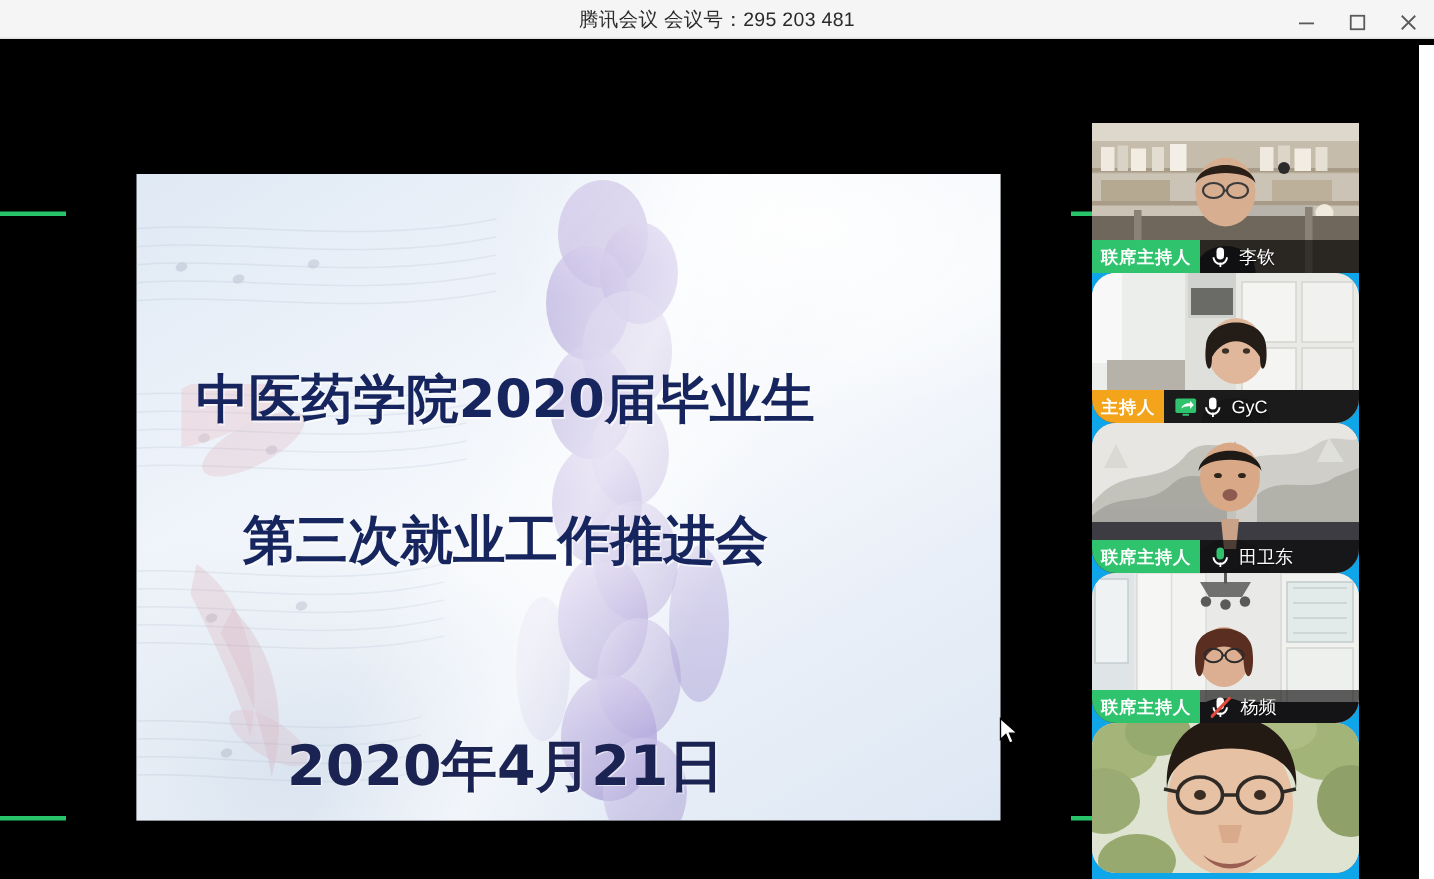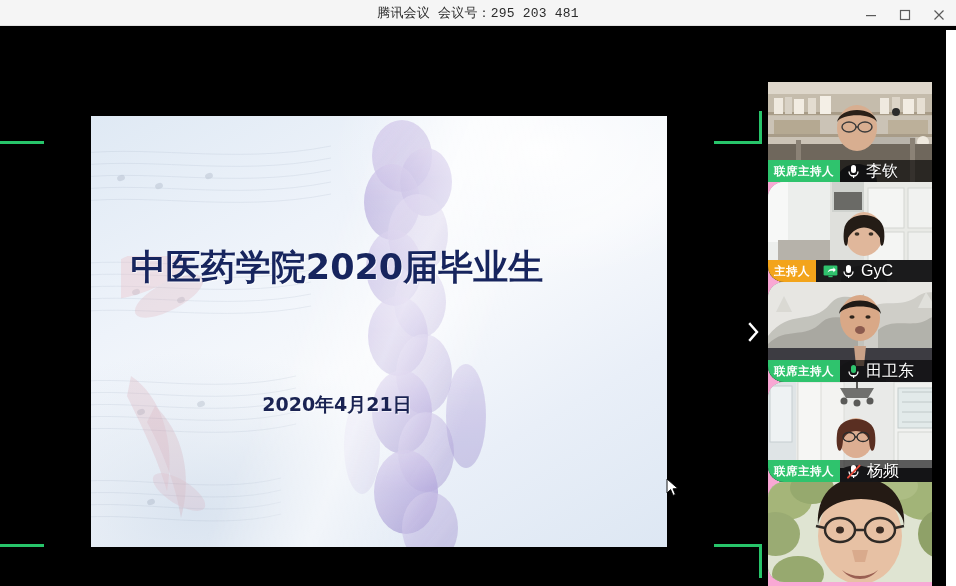--- a/index.html
+++ b/index.html
@@ -14,21 +14,21 @@
     width: 956px; height: 586px;
     background: #000;
   }
 
   
   #titlebar {
     position: absolute; left: 0; top: 0;
     width: 956px; height: 26px;
     background: #f5f5f5;
     border-bottom: 1px solid #e2e2e2;
-    display: flex; align-items: center; justify-content: center; font-family: Liberation Mono, monospace;
+    display: flex; align-items: center; justify-content: center;
   }
   #titlebar-text {
     font-size: 13px;
     color: #2b2b2b;
     letter-spacing: 0.2px;
     white-space: nowrap;
   }
   #window-controls {
     position: absolute; right: 0; top: 0;
     height: 30px;
@@ -114,21 +114,21 @@
     color: #17255e;
     text-shadow: 1px 1px 0 rgba(255,255,255,0.65);
     white-space: nowrap;
   }
   #slide-title-1 { margin-top: 128px; }
   #slide-title-2 { margin-top: 4px; }
   #slide-date {
     margin-top: 58px;
     font-family: "DejaVu Sans", "Liberation Sans", sans-serif;
     font-weight: bold;
-    font-size: 19px;
+    font-size: 37px;
     color: #1a2352;
     text-shadow: 1px 1px 0 rgba(255,255,255,0.6);
     white-space: nowrap;
   }
 
   
   #next-arrow {
     position: absolute; left: 744px; top: 286px;
     width: 20px; height: 32px;
     display: flex; align-items: center; justify-content: center;
@@ -137,24 +137,24 @@
 
   
   #cursor {
     position: absolute; left: 666px; top: 448px;
     width: 14px; height: 20px;
     pointer-events: none;
   }
 
   
   #filmstrip {
-    position: absolute; left: 768px; top: 82px;
-    width: 164px; height: 504px;
+    position: absolute; left: 728px; top: 82px;
+    width: 178px; height: 504px;
     overflow: hidden;
-    background: #f9a8d4;
+    background: #0ea5e9;
   }
   .tile {
     position: relative;
     width: 178px; height: 100px;
     overflow: hidden;
     background: #1d1d1d;
   }
   .tile + .tile { margin-top: 0px; border-radius: 16px; }
   .tile-video { position: absolute; inset: 0; }
   .tile-bar {
@@ -172,21 +172,21 @@
     font-weight: bold;
     color: #ffffff;
     letter-spacing: 0.5px;
     white-space: nowrap;
   }
   .role-cohost { background: #2fc36d; }
   .role-host   { background: #f3a41b; }
   .tile-icons { display: flex; align-items: center; gap: 4px; margin-left: 7px; }
   .tile-name {
     margin-left: 6px;
-    font-size: 16px;
+    font-size: 12px;
     color: #ffffff;
     white-space: nowrap;
     text-shadow: 0 1px 1px rgba(0,0,0,0.8);
   }
   .icon-sq { display: block; }
   #scroll-down-btn {
     position: absolute; right: 36px; bottom: 1px;
     width: 26px; height: 20px;
     display: flex; align-items: center; justify-content: center;
     color: #ffffff;
@@ -312,20 +312,21 @@
           <ellipse cx="124" cy="412" rx="28" ry="36" fill="url(#lav2)" opacity="0.8"></ellipse>
           <ellipse cx="160" cy="300" rx="20" ry="52" fill="url(#lav)" opacity="0.5"></ellipse>
           <ellipse cx="56" cy="330" rx="18" ry="48" fill="url(#lav2)" opacity="0.45"></ellipse>
         </g>
       </svg>
 
       <div id="slide-sheen"></div>
 
       <div id="slide-text">
         <div class="slide-title-line" id="slide-title-1">中医药学院2020届毕业生</div>
+        <div class="slide-title-line" id="slide-title-2">第三次就业工作推进会</div>
         <div id="slide-date">2020年4月21日</div>
       </div>
     </div>
 
     <div id="next-arrow">
       <svg width="14" height="22" viewBox="0 0 14 22">
         <path d="M3 3 L10 11 L3 19" stroke="currentColor" stroke-width="2.4" fill="none" stroke-linecap="square"></path>
       </svg>
     </div>
 

